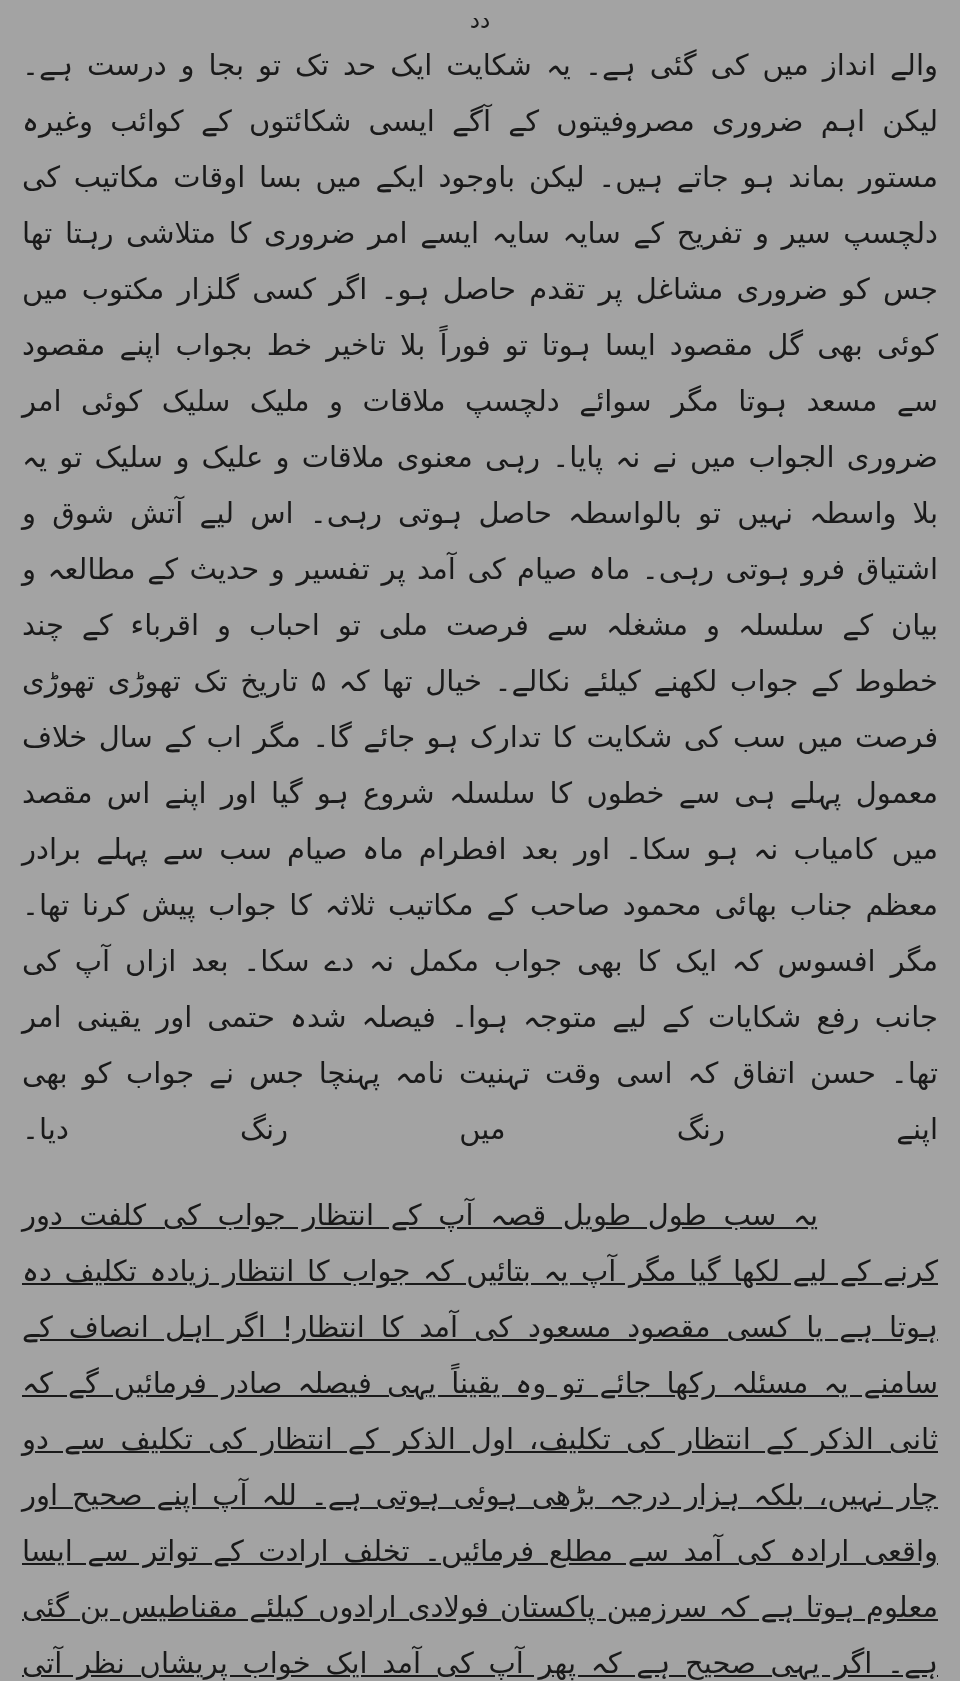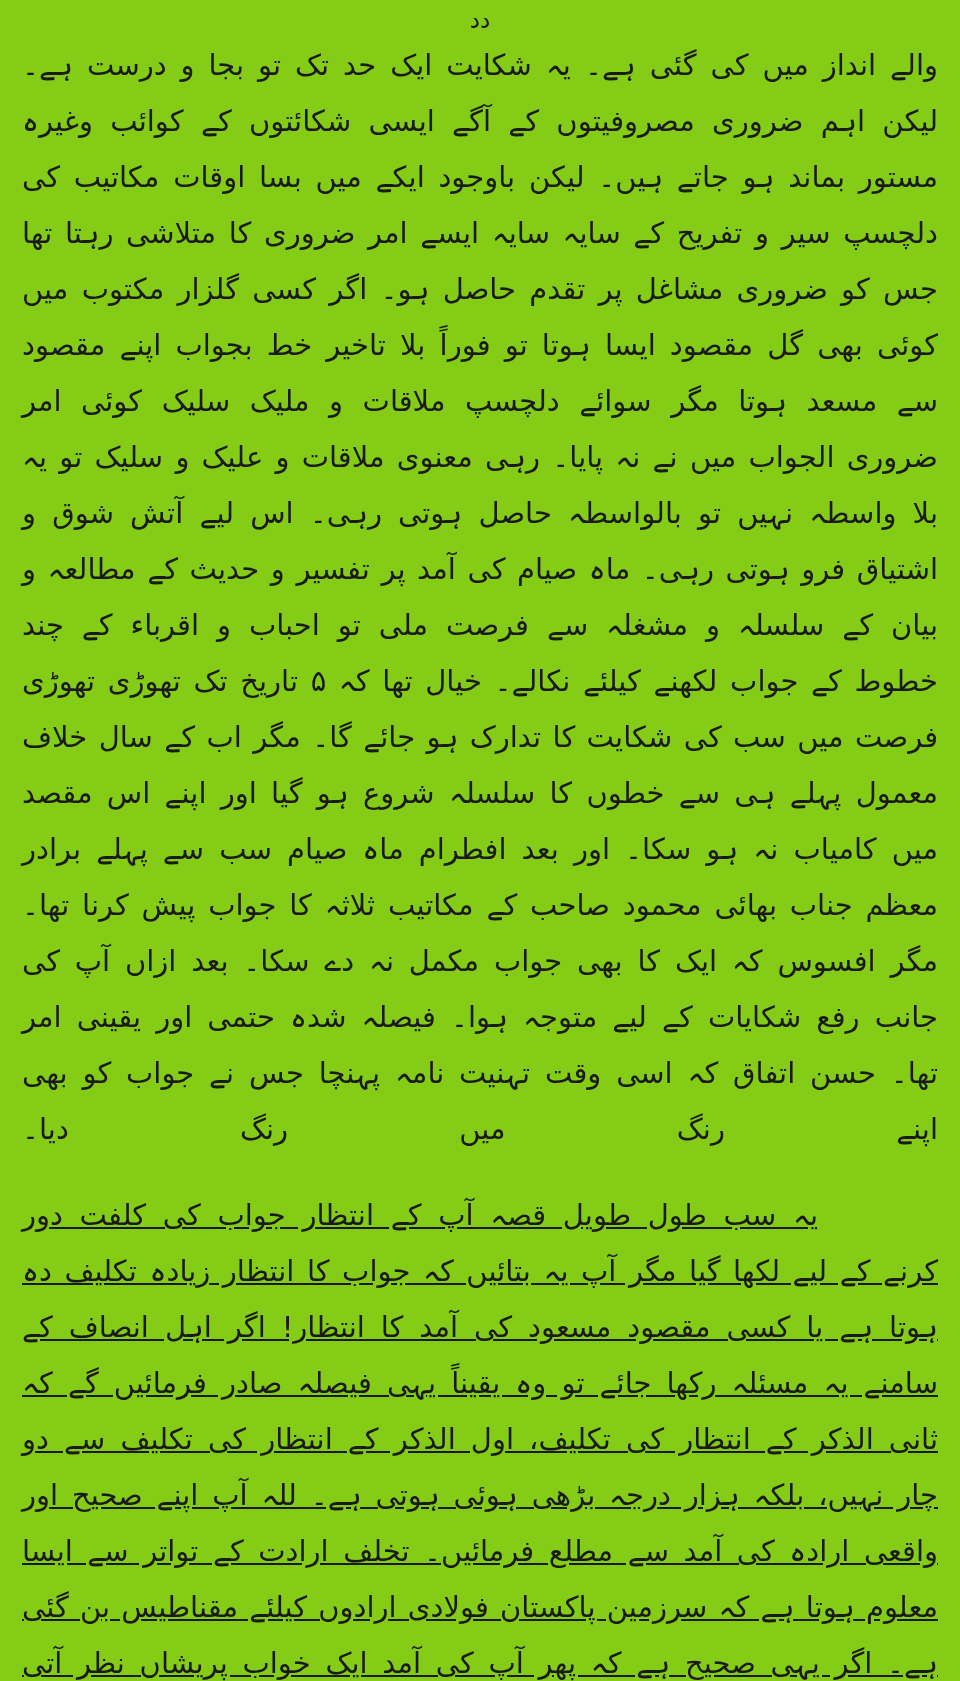--- a/index.html
+++ b/index.html
@@ -11,21 +11,21 @@
     width: 960px;
     height: 1681px;
     font-family: "DejaVu Sans", sans-serif;
     color: #1a1a1a;
     overflow: hidden;
   }
   .page {
     position: relative;
     width: 960px;
     height: 1681px;
-    background: #84cc16;
+    background: #a3a3a3;
     box-sizing: border-box;
     padding: 8px 22px 10px 22px;
   }
   .page-header {
     text-align: center;
     font-size: 23px;
     line-height: 1.1;
     direction: rtl;
     font-weight: 500;
     margin: 0 0 4px 0;

